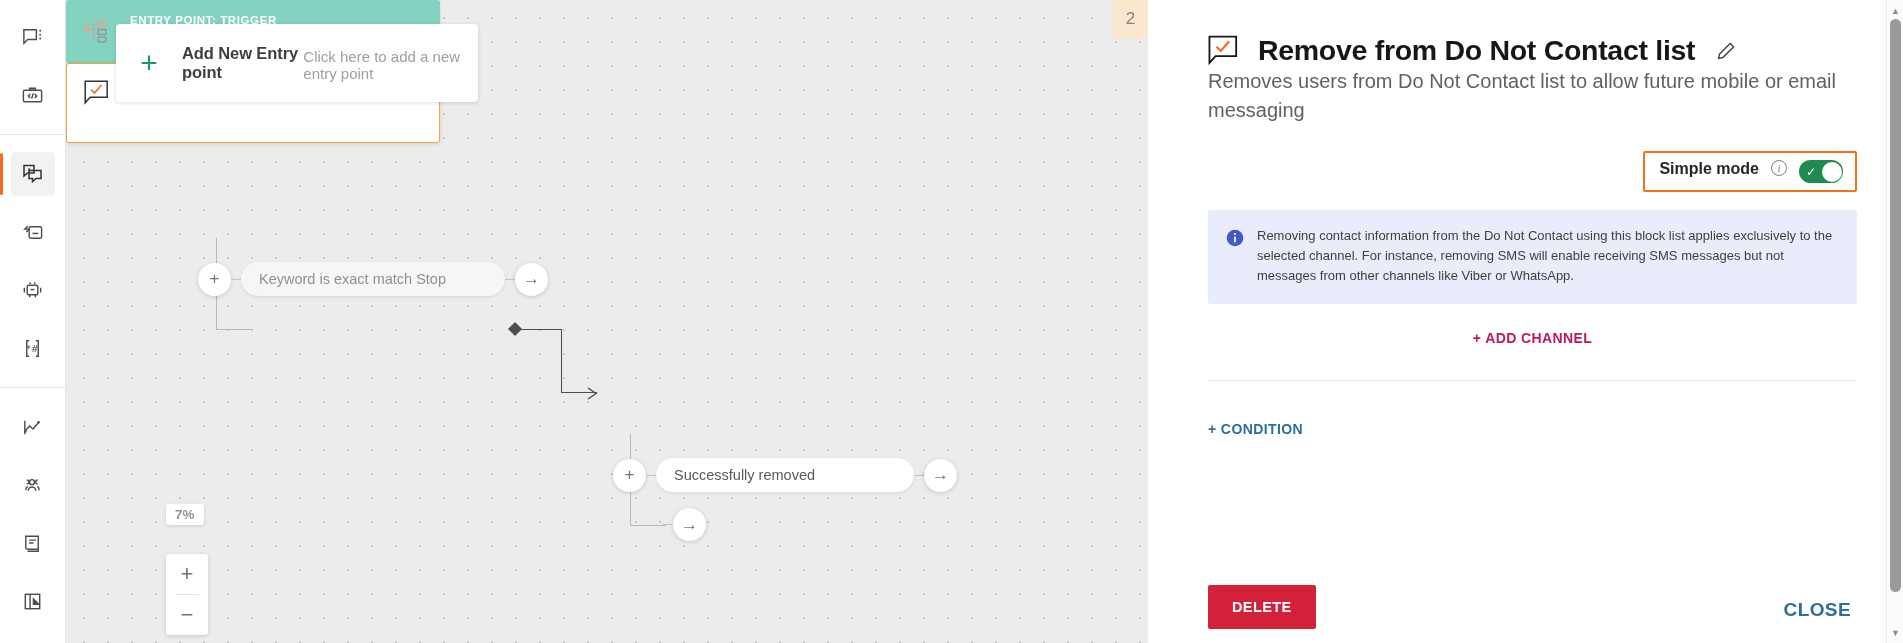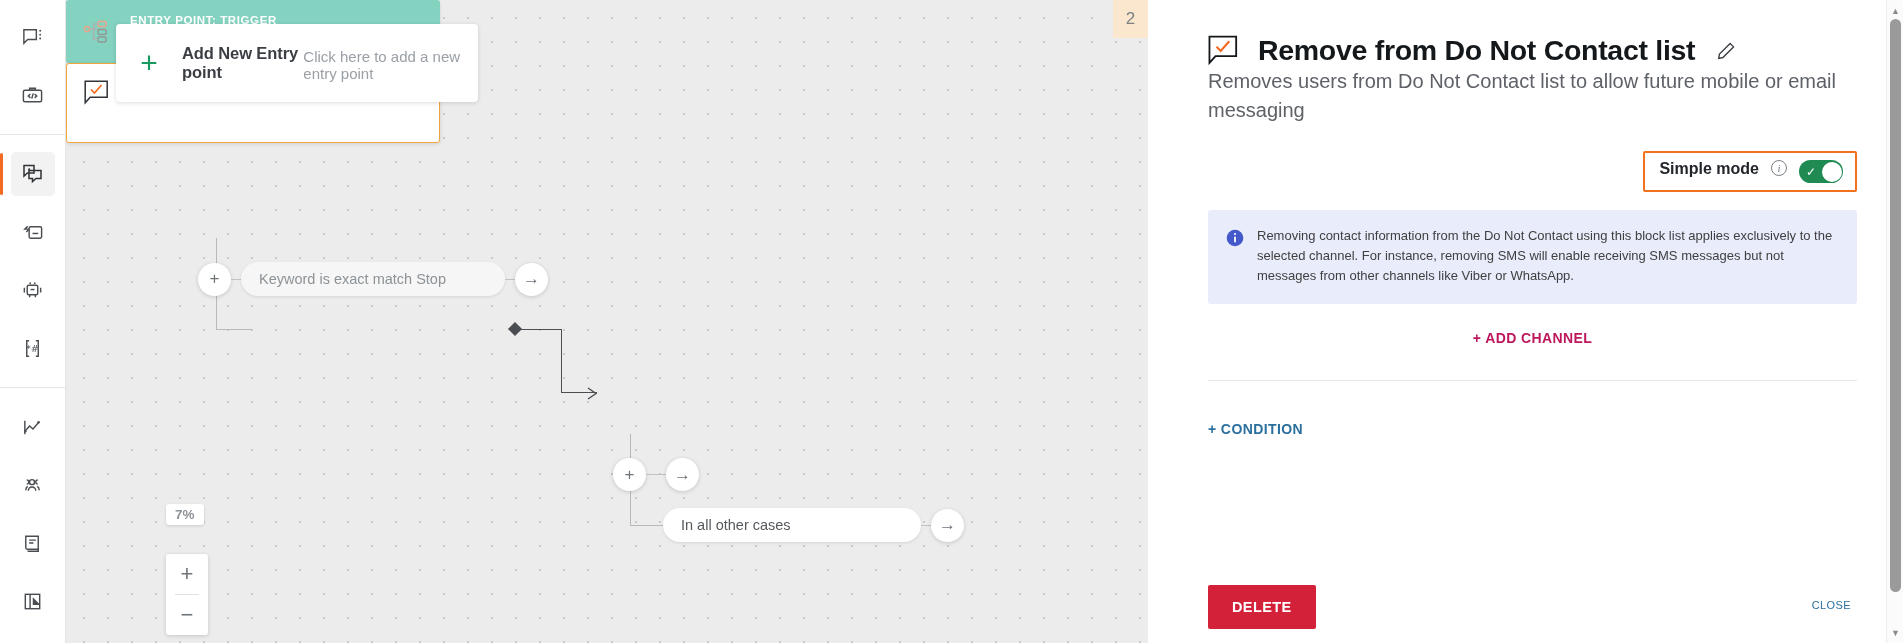--- a/index.html
+++ b/index.html
@@ -204,21 +204,21 @@
     height: 58px; display: flex; align-items: flex-start; justify-content: space-between;
   }
   .btn-delete {
     background: #d4213a; color: #ffffff;
     font-size: 14.5px; font-weight: bold; letter-spacing: 0.4px;
     padding: 14px 24px; border: none; border-radius: 2px; cursor: pointer;
     font-family: "Liberation Sans", sans-serif;
   }
   .btn-close {
     background: transparent; border: none; cursor: pointer;
-    color: #2a6f9e; font-size: 11px; font-weight: normal; letter-spacing: 0.4px;
+    color: #2a6f9e; font-size: 19px; font-weight: bold; letter-spacing: 0.4px;
     padding: 14px 6px; font-family: "Liberation Sans", sans-serif;
   }
 
   
   .scrollbar {
     position: absolute; right: 0; top: 0; width: 17px; height: 643px;
     background: #fbfbfb; border-left: 1px solid #ededed;
   }
   .scrollbar .thumb {
     position: absolute; left: 3px; top: 19px; width: 11px; height: 573px;
@@ -408,26 +408,26 @@
       </div>
       <div class="badge">2</div>
     </div>
 
     <div class="conn conn-v conn-light" style="left:564px; top:434px; height:92px;"></div>
     <div class="conn conn-h conn-light" style="left:564px; top:525px; width:36px;"></div>
 
     <div class="pill-row" style="left:547px; top:458px;">
       <div class="circ-btn">+</div>
       <div class="stub"></div>
+      <div class="pill solid" style="width:258px;">Successfully removed</div>
       <div class="stub"></div>
       <div class="circ-btn">→</div>
     </div>
 
     <div class="pill-row" style="left:597px; top:508px;">
-      <div class="pill solid" style="width:258px;">In all other cases</div>
       <div class="stub"></div>
       <div class="circ-btn">→</div>
     </div>
 
     <div class="zoom-pct">7%</div>
     <div class="zoom-ctl">
       <div class="zb">+</div>
       <div class="zline"></div>
       <div class="zb">−</div>
     </div>

